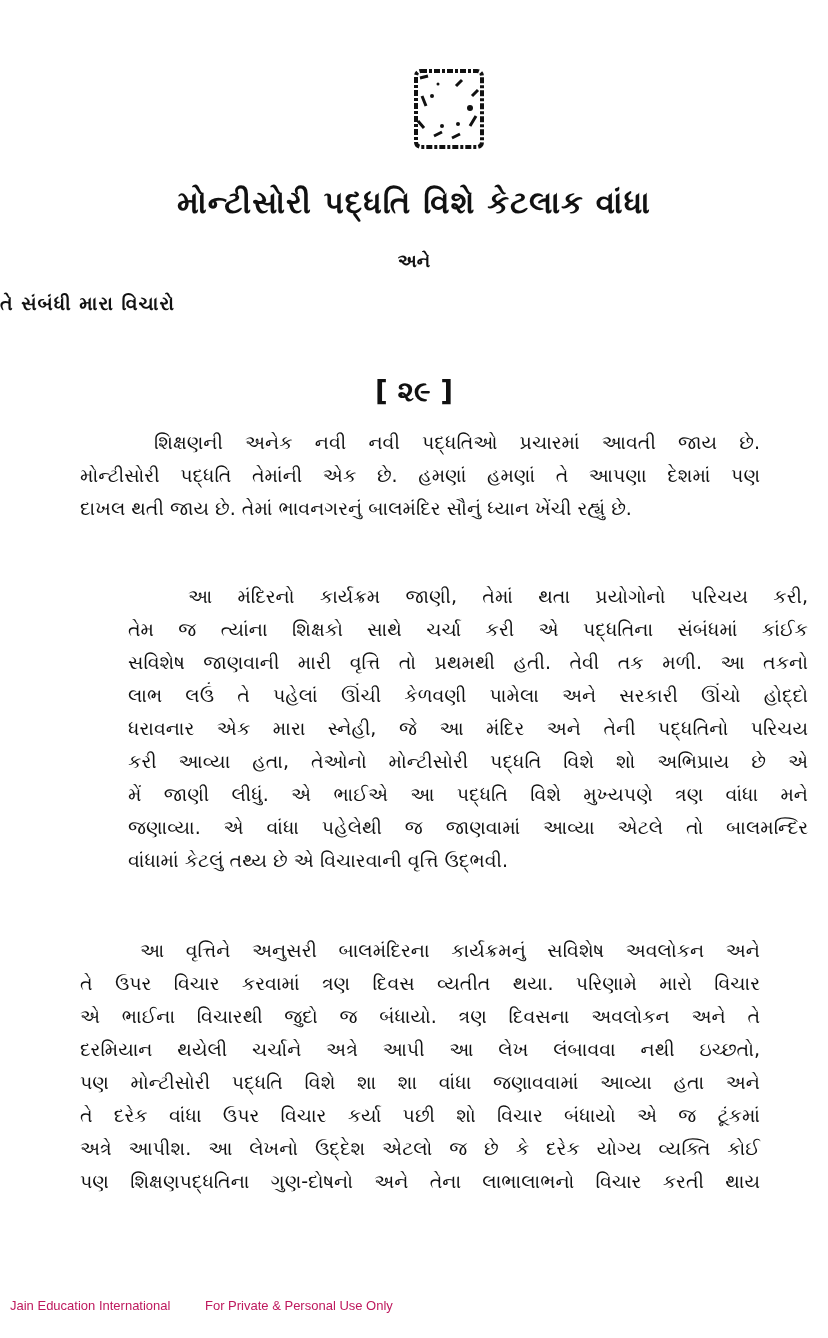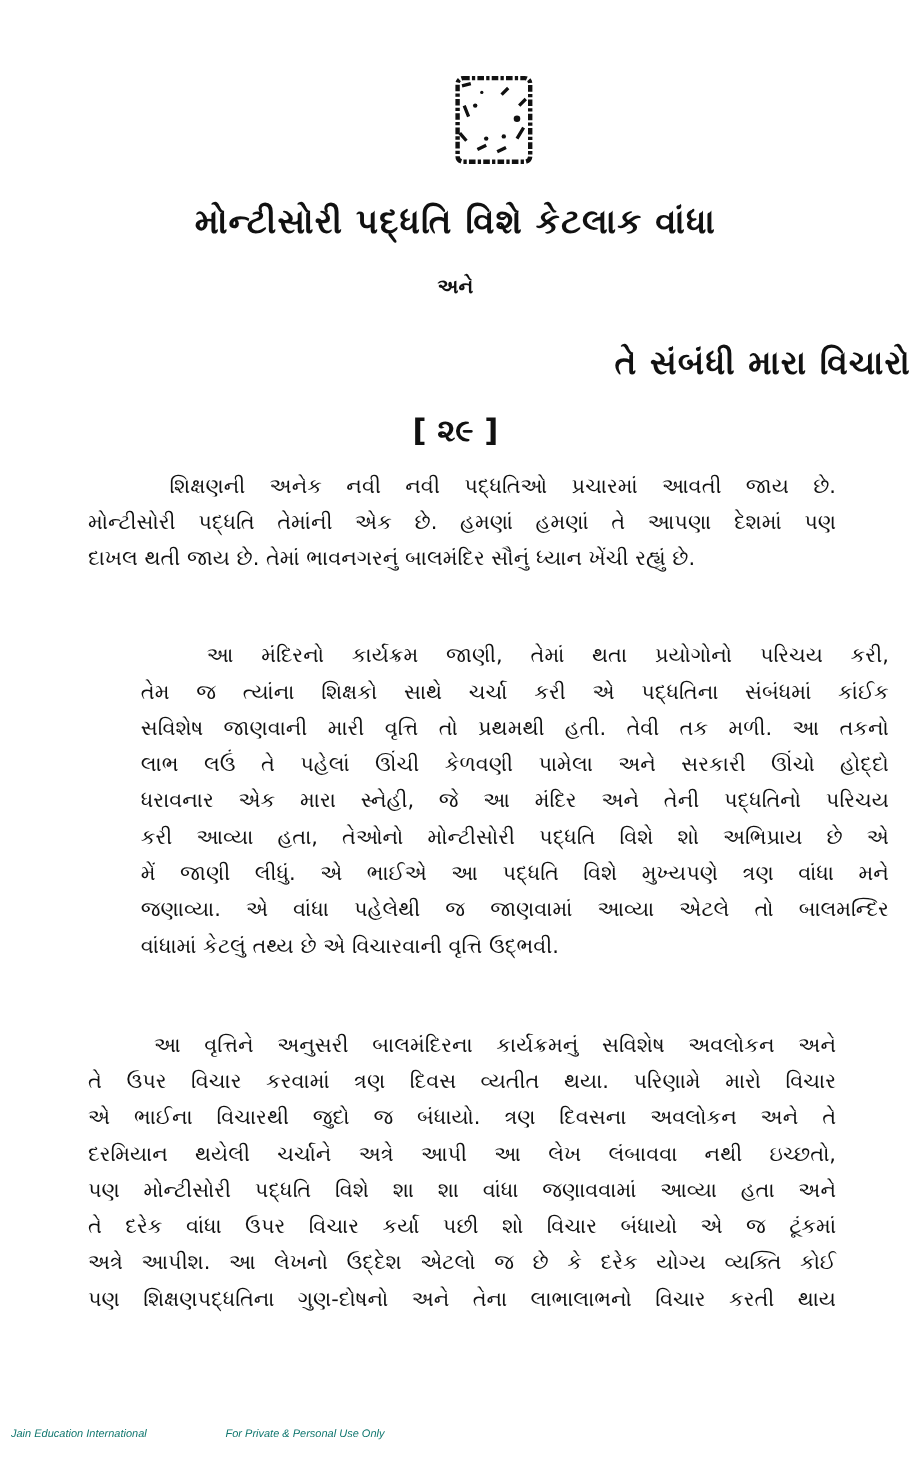--- a/index.html
+++ b/index.html
@@ -40,23 +40,23 @@
     position: absolute;
     left: 0; width: 828px;
     top: 250px;
     text-align: center;
     font-size: 18px;
     font-weight: bold;
   }
   .title-sub {
     position: absolute;
     left: 0; width: 828px;
-    top: 313px;
-    text-align: right;
-    font-size: 30px;
+    top: 292px;
+    text-align: left;
+    font-size: 19px;
     font-weight: bold;
     letter-spacing: 1px;
   }
   .chapter-no {
     position: absolute;
     left: 0; width: 828px;
     top: 375px;
     text-align: center;
     font-size: 28px;
     font-weight: bold;
@@ -80,23 +80,22 @@
   .lead-bold { font-weight: normal; margin-left: 14px; }
   #p1 { top: 426px; }
   #p2 { top: 580px; margin-left: 48px; }
   #p3 { top: 934px; }
   .footer {
     position: absolute;
     top: 1298px;
     left: 0; width: 828px;
     height: 20px;
     font-family: "Liberation Sans", sans-serif;
-    font-size: 10px;
-    color: #0f766e;
-    font-style: italic;
+    font-size: 13px;
+    color: #be185d;
   }
   .footer span { position: absolute; top: 0; }
   .footer .f-left { left: 10px; }
   .footer .f-center { left: 205px; }
   .footer .f-right { right: 16px; margin-top: 40px; }
 </style>
 </head>
 <body>
 
 <div class="page">

